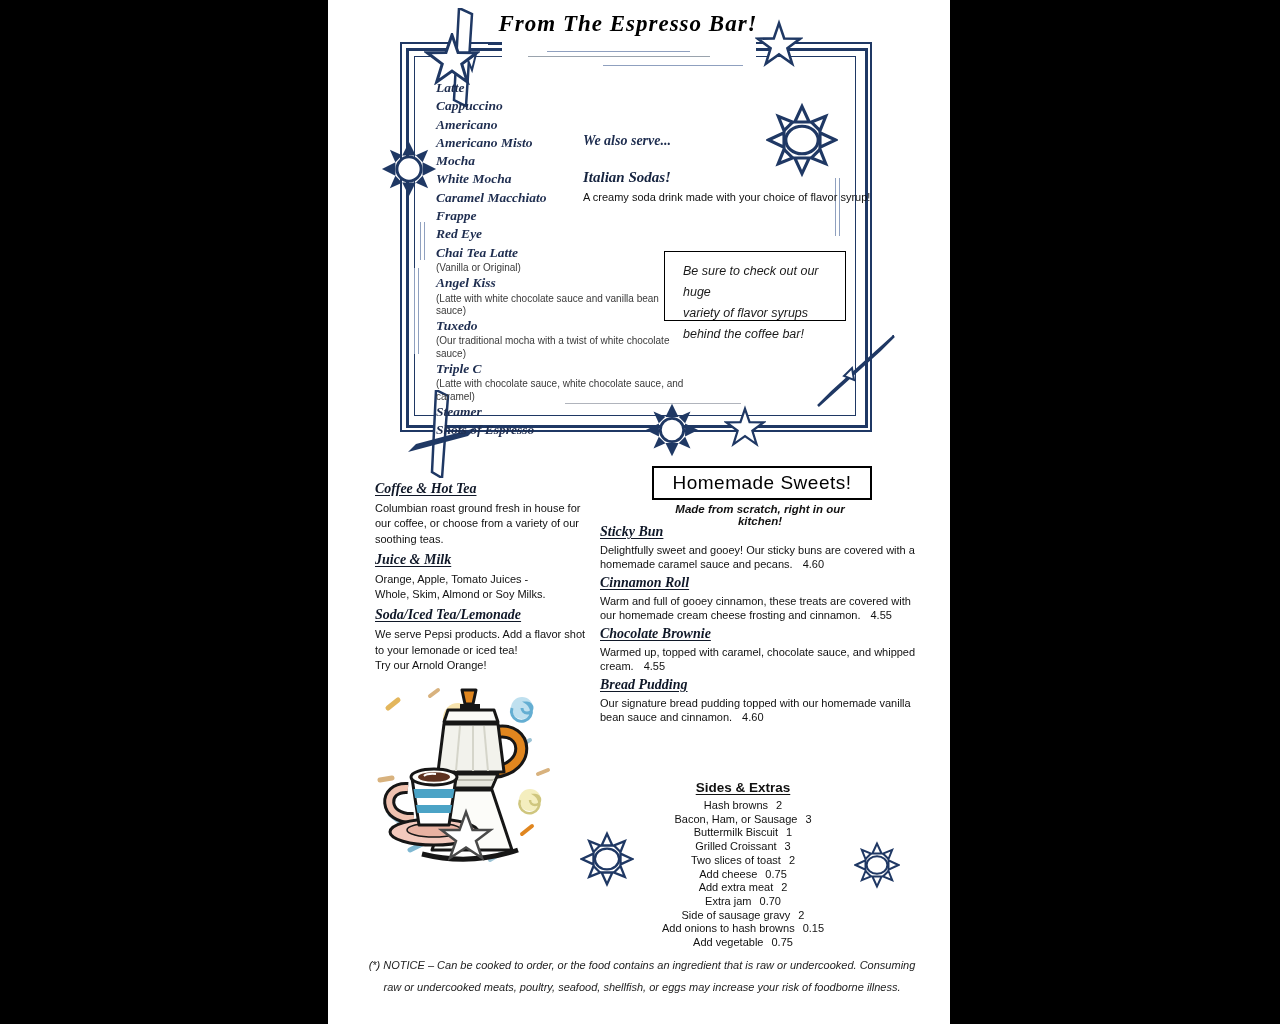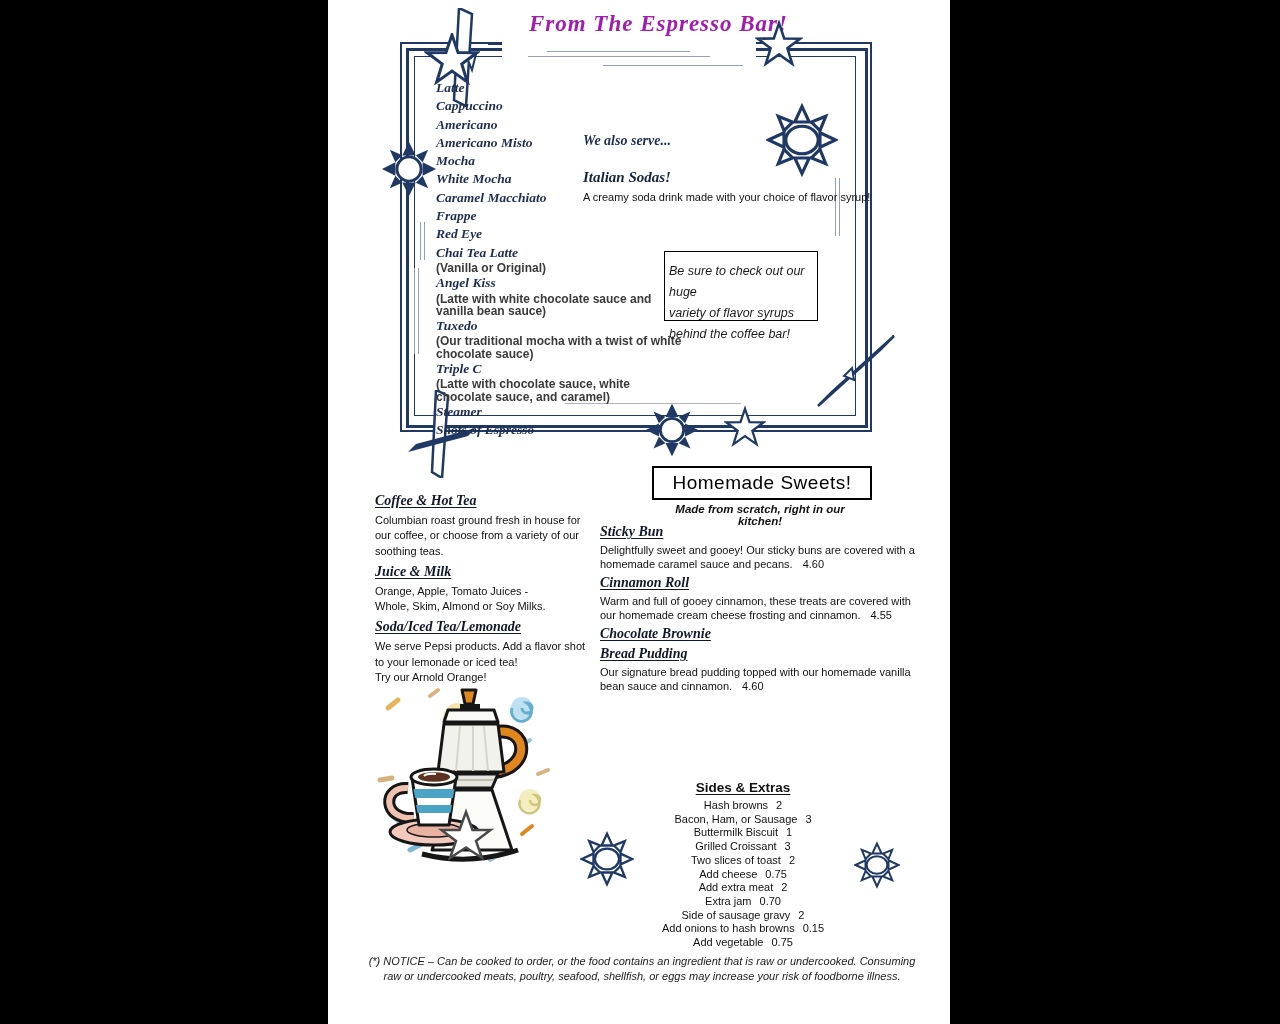--- a/index.html
+++ b/index.html
@@ -11,70 +11,70 @@
 
   
   .fr{border-style:solid;border-color:#1f3864;}
   .fr1{left:72px;top:42px;width:468px;height:386px;border-width:2px;}
   .fr2{left:78px;top:48px;width:456px;height:374px;border-width:3px;}
   .fr3{left:86px;top:56px;width:440px;height:358px;border-width:1px;}
   .title-gap{left:174px;top:34px;width:254px;height:28px;background:#fff;}
   .navybar{background:#1f3864;height:2px;}
   .flourish{height:1px;background:#8fa0bf;}
 
-  .page-title{left:140px;top:11px;width:320px;text-align:right;font-size:23px;
-              letter-spacing:1px;color:#a21caf;}
+  .page-title{left:140px;top:11px;width:320px;text-align:center;font-size:23px;
+              letter-spacing:1px;color:#000000;}
 
   
   .esp-list{left:108px;top:79px;width:250px;}
   .esp-name{font-size:13.5px;line-height:18.3px;color:#1e2d4f;}
-  .esp-note{font-size:12px;line-height:12.3px;font-weight:700;color:#3a3a3a;}
+  .esp-note{font-size:10px;line-height:12.3px;font-weight:400;color:#3a3a3a;}
 
   .we-also{left:255px;top:133px;font-size:14px;color:#1e2d4f;}
   .italian{left:255px;top:169px;font-size:15px;color:#15233f;}
   .italian-desc{left:255px;top:191px;font-size:11px;color:#111;}
 
   .syrup-box{left:336px;top:251px;width:144px;height:50px;border:1.5px solid #000;
-             padding:9px 4px;font-style:italic;font-weight:500;font-size:12.5px;
+             padding:9px 18px;font-style:italic;font-weight:500;font-size:12.5px;
              line-height:21px;color:#1a1a1a;}
 
   .vline{width:1px;background:#8fa0bf;}
   .grayline{height:1px;background:#b0b4bc;}
 
   
   .banner{left:324px;top:466px;width:216px;height:30px;border:2.5px solid #000;
           display:flex;align-items:center;justify-content:center;font-size:19px;
           letter-spacing:0.5px;color:#000;}
   .tagline{left:324px;top:503px;width:216px;text-align:center;font-size:11.5px;
            font-weight:700;font-style:italic;}
 
   
   .drinks{left:47px;top:481px;width:214px;}
   .drink-h{font-size:14px;text-decoration:underline;text-underline-offset:2px;
            color:#101828;margin:5px 0 4px;}
-  .drinks .sec:first-child .drink-h{margin-top:12px;}
+  .drinks .sec:first-child .drink-h{margin-top:0;}
   .body-line{font-size:11px;line-height:15.3px;color:#111;}
 
   
   .sweets{left:272px;top:524px;width:316px;}
   .sweet-h{font-size:14px;text-decoration:underline;text-underline-offset:2px;
            color:#101828;margin:4px 0 3px;}
   .sweets .sweet:first-child .sweet-h{margin-top:0;}
   .sweet-p{font-size:11px;line-height:14px;color:#111;}
   .price{margin-left:10px;}
 
   
   .sides{left:254px;top:780px;width:322px;text-align:center;}
   .sides-h{font-size:13.5px;font-weight:600;text-decoration:underline;
            text-underline-offset:2px;margin-bottom:4px;}
   .side-row{font-size:11px;line-height:13.7px;}
   .sprice{margin-left:8px;}
 
   .notice{left:40px;top:954px;width:548px;text-align:center;font-size:11px;
-          line-height:15px;font-style:italic;font-weight:500;color:#222;
+          line-height:22px;font-style:italic;font-weight:500;color:#222;
           font-family:"Liberation Sans",sans-serif;}
 </style>
 </head>
 <body>
 
 <svg width="0" height="0" style="position:absolute">
   <defs>
     <symbol id="star" viewBox="0 0 60 56">
       <polygon points="30,2 36.5,21.1 56.6,21.3 40.5,33.4 46.5,52.7 30,41 13.5,52.7 19.5,33.4 3.4,21.3 23.5,21.1" fill="#fff" stroke="#1f3864" stroke-width="3.2"></polygon>
     </symbol>
@@ -220,20 +220,21 @@
     <div class="sweet">
       <div class="sweet-h script">Sticky Bun</div>
       <div class="sweet-p"><span>Delightfully sweet and gooey!  Our sticky buns are covered with a homemade caramel sauce and pecans.</span><span class="price">4.60</span></div>
     </div>
     <div class="sweet">
       <div class="sweet-h script">Cinnamon Roll</div>
       <div class="sweet-p"><span>Warm and full of gooey cinnamon, these treats are covered with our homemade cream cheese frosting and cinnamon.</span><span class="price">4.55</span></div>
     </div>
     <div class="sweet">
       <div class="sweet-h script">Chocolate Brownie</div>
+      <div class="sweet-p"><span>Warmed up, topped with caramel, chocolate sauce, and whipped cream.</span><span class="price">4.55</span></div>
     </div>
     <div class="sweet">
       <div class="sweet-h script">Bread Pudding</div>
       <div class="sweet-p"><span>Our signature bread pudding topped with our homemade vanilla bean sauce and cinnamon.</span><span class="price">4.60</span></div>
     </div>
   </div>
 
   <svg class="abs" style="left:44px;top:682px;width:184px;height:186px;" viewBox="0 0 184 186">
     <g stroke-linecap="round">
       <line x1="16" y1="26" x2="26" y2="18" stroke="#e3b65c" stroke-width="5"></line>

